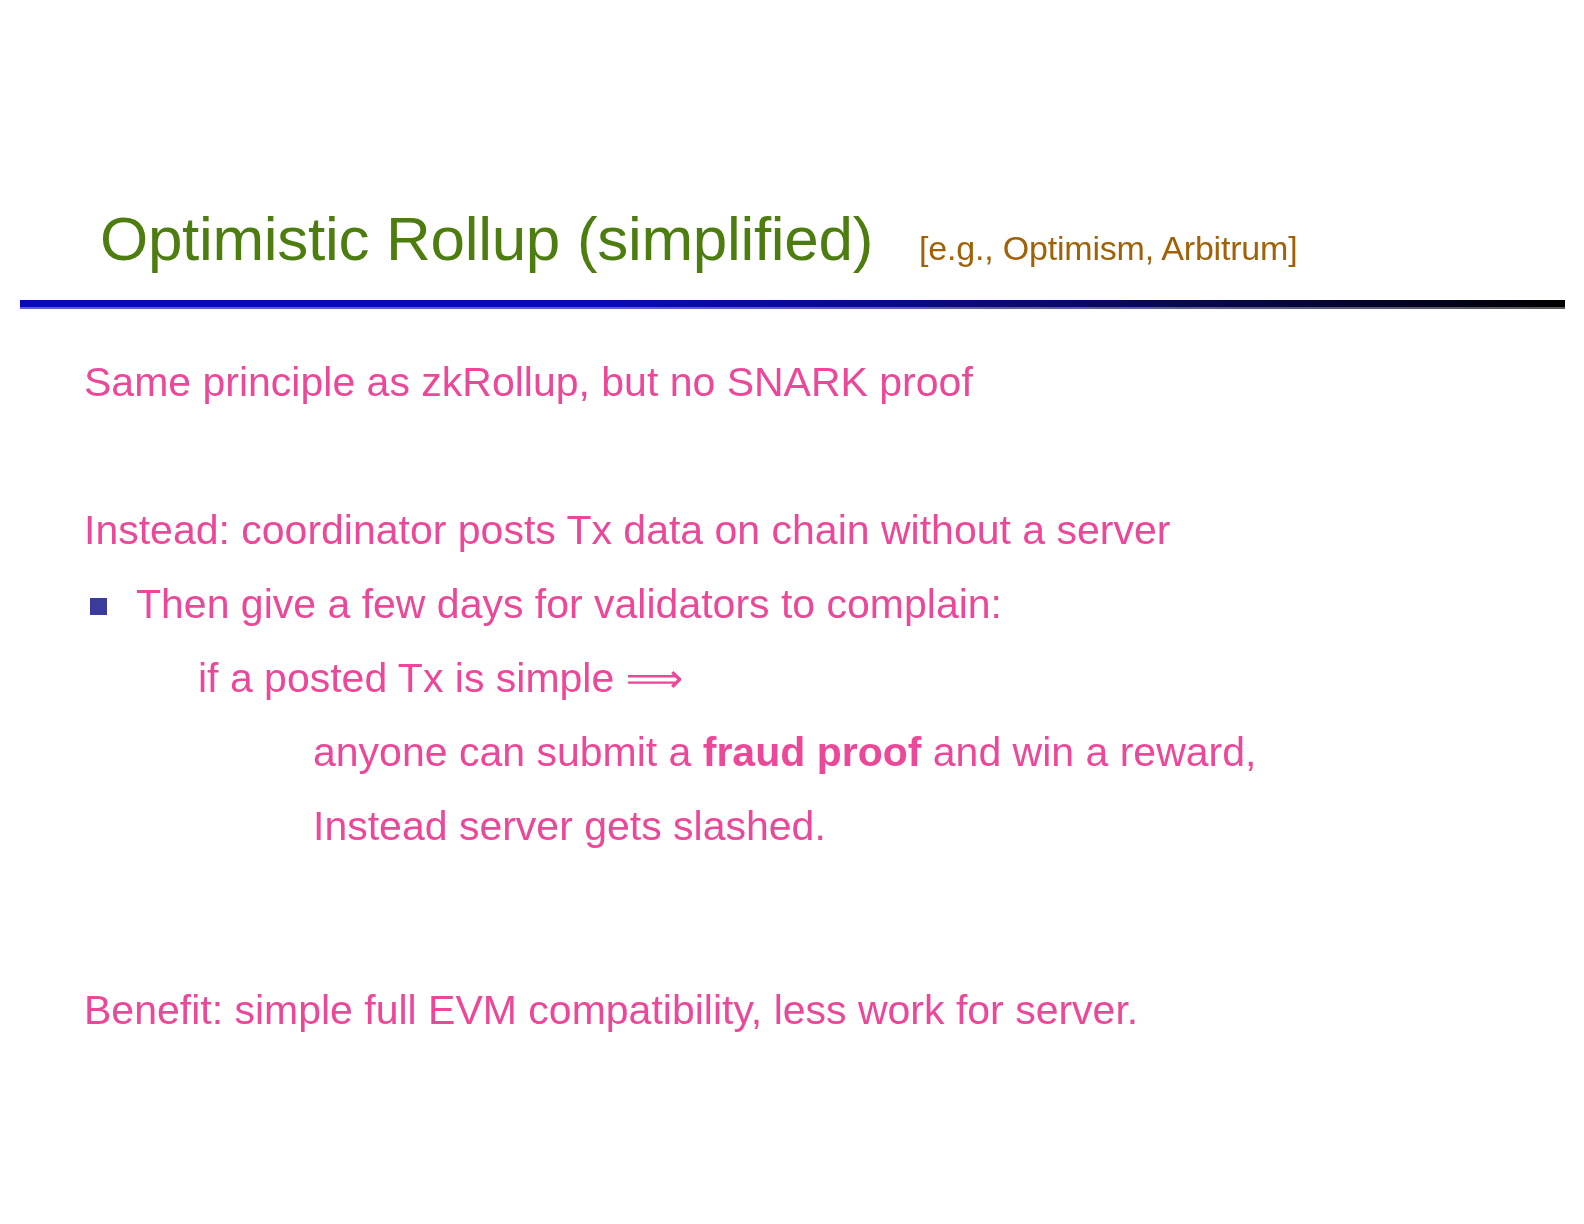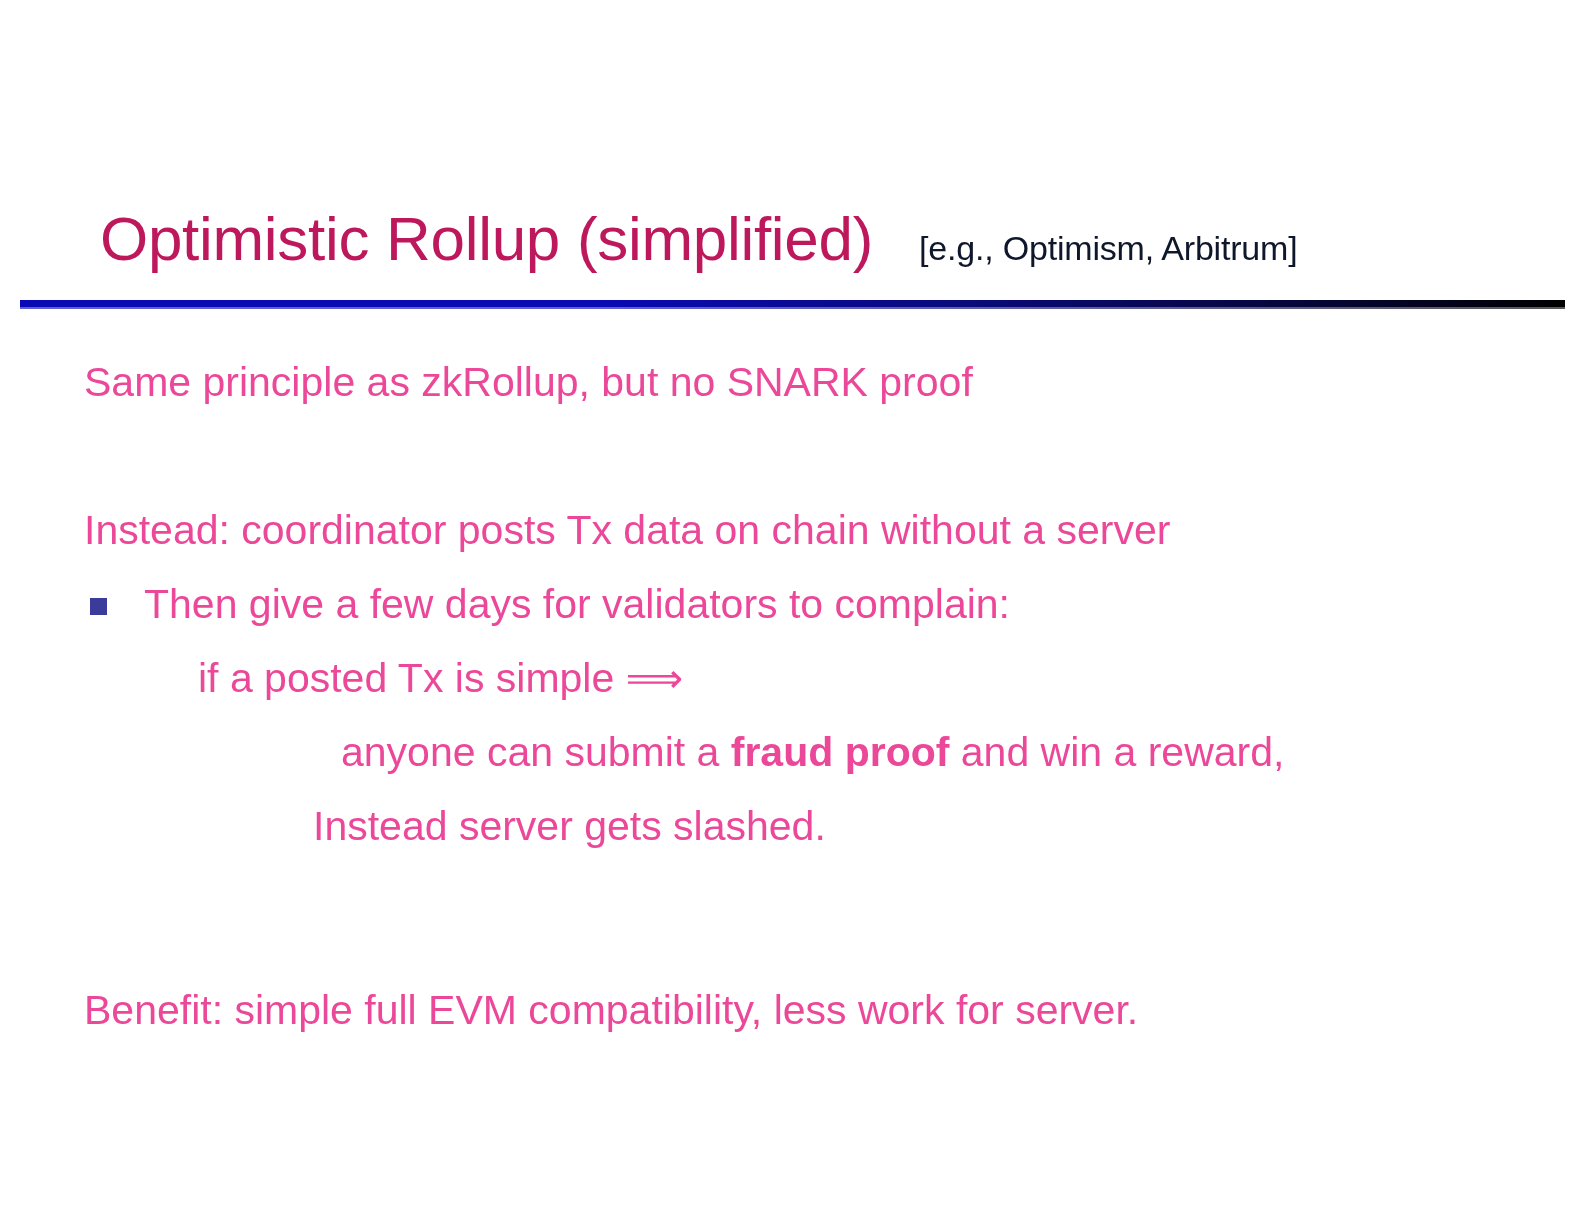--- a/index.html
+++ b/index.html
@@ -27,28 +27,28 @@
     position: absolute;
     left: 100px;
     top: 208px;
     display: flex;
     align-items: baseline;
     white-space: nowrap;
   }
   .title-main {
     font-size: 62px;
     line-height: 1.0;
-    color: #be185d;
+    color: #4d7c0f;
     font-weight: 400;
     letter-spacing: -0.3px;
   }
   .title-sub {
     font-size: 34px;
     line-height: 1.0;
-    color: #0f172a;
+    color: #a16207;
     font-weight: 400;
     margin-left: 46px;
     letter-spacing: -0.2px;
   }
 
   
   .divider {
     position: absolute;
     left: 20px;
     top: 298px;
@@ -81,23 +81,23 @@
   .line {
     color: #ec4899;
     font-size: 41px;
     line-height: 1.0;
     white-space: nowrap;
     font-weight: 400;
     position: absolute;
   }
   .l-same     { left: 84px;  top: 22px; }
   .l-instead  { left: 84px;  top: 170px; }
-  .l-then     { left: 144px; top: 244px; }
+  .l-then     { left: 136px; top: 244px; }
   .l-if       { left: 198px; top: 318px; }
-  .l-anyone   { left: 313px; top: 392px; margin-left: 28px; }
+  .l-anyone   { left: 313px; top: 392px; }
   .l-rollup   { left: 313px; top: 466px; }
   .l-benefit  { left: 84px;  top: 610px; margin-top: 40px; }
 
   .bullet-square {
     position: absolute;
     left: 90px;
     top: 258px;
     width: 17px;
     height: 17px;
     background: #3b3b9b;

